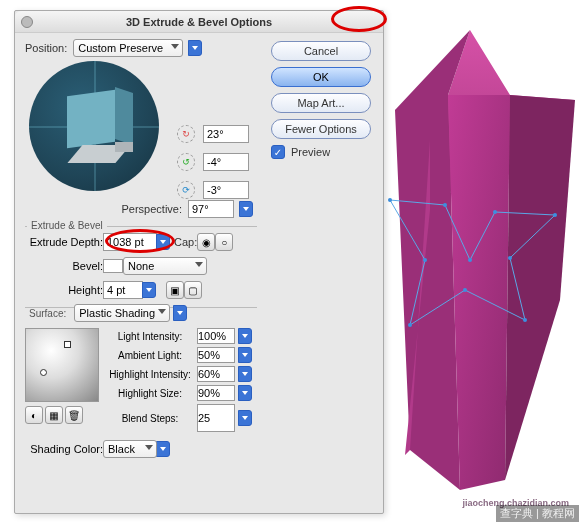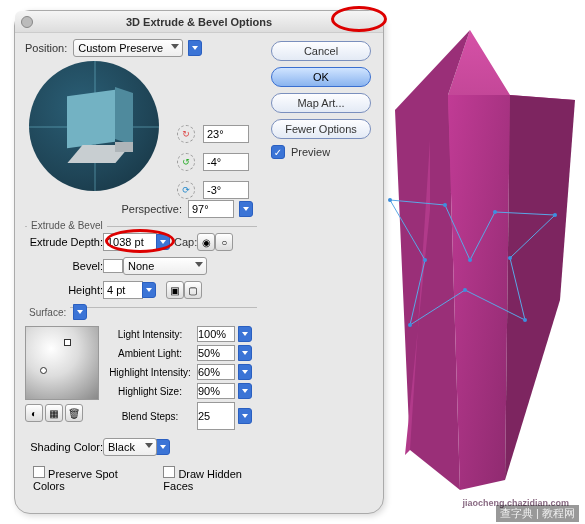--- a/index.html
+++ b/index.html
@@ -1,18 +1,18 @@
 <!DOCTYPE html>
 <html><head>
 <meta charset="utf-8">
 <style>
 *{box-sizing:border-box;margin:0;padding:0;font-family:Arial,Helvetica,sans-serif;font-size:11px;}
 body{width:585px;height:524px;background:#fff;position:relative;overflow:hidden;}
 .canvas{position:absolute;left:0;top:0;width:585px;height:524px;}
-.dialog{position:absolute;left:14px;top:10px;width:370px;height:504px;background:#e8e8e8;border:1px solid #aaa;border-radius:16px;box-shadow:2px 2px 6px rgba(0,0,0,.15);}
+.dialog{position:absolute;left:14px;top:10px;width:370px;height:504px;background:#e8e8e8;border:1px solid #aaa;border-radius:2px;box-shadow:2px 2px 6px rgba(0,0,0,.15);}
 .titlebar{height:22px;line-height:22px;text-align:center;font-weight:bold;color:#333;border-bottom:1px solid #ccc;background:linear-gradient(#f5f5f5,#ddd);border-radius:6px 6px 0 0;}
 .closebtn{position:absolute;left:6px;top:5px;width:12px;height:12px;border-radius:50%;background:#bbb;border:1px solid #888;}
 .content{display:flex;}
 .leftcol{width:250px;padding:6px 8px 8px 10px;}
 .rightcol{width:110px;padding:8px 6px;}
 .btn{display:block;width:100px;height:20px;margin-bottom:6px;background:linear-gradient(#fdfdff,#e3eaf5);border:1px solid #7a8fbd;border-radius:10px;font-size:11px;color:#333;text-align:center;line-height:18px;cursor:pointer;}
 .btn.ok{background:linear-gradient(#d0e4ff,#8ab4ef);border-color:#3a6fd0;color:#000;}
 .preview{margin-top:6px;display:flex;align-items:center;gap:6px;color:#333;}
 .chk{width:14px;height:14px;background:#3b74d6;border:1px solid #2a5fc0;border-radius:3px;display:inline-flex;align-items:center;justify-content:center;color:#fff;font-size:10px;}
 .rowlabel{font-size:11px;color:#333;}
@@ -172,20 +172,23 @@
           <span class="dropdown-arrow"></span>
           <span style="width:10px"></span>
           <span class="tinybtn">▣</span>
           <span class="tinybtn">▢</span>
         </div>
       </div>
 
       <div class="section">
         <div class="surf-row" style="margin-top:-10px;margin-bottom:6px;">
           <span class="section-label" style="position:static;">Surface:</span>
+          <div class="dropdown" style="width:96px">
+              <span>Plastic Shading</span>
+            </div>
           <span class="dropdown-arrow"></span>
         </div>
         <div class="light-section">
           <div>
             <div class="lightball">
               <span class="lightpt" style="left:38px;top:12px"></span>
               <span class="lightpt" style="left:14px;top:40px;border-radius:50%"></span>
             </div>
             <div class="lightctrl">
               <span class="tinybtn">◐</span>
@@ -220,24 +223,20 @@
               <span class="dropdown-arrow"></span>
               </div>
           </div>
         </div>
         <div class="eb-row" style="margin-top:8px">
           <span class="lbl">Shading Color:</span>
           <div class="dropdown" style="width:54px">
               <span>Black</span>
             </div>
           <span class="dropdown-arrow"></span>
-        </div>
-        <div class="bottom-chks">
-          <label><span class="chk2"></span> <span>Preserve Spot Colors</span></label>
-          <label><span class="chk2"></span> <span>Draw Hidden Faces</span></label>
         </div>
       </div>
     </div>
 
     <div class="rightcol">
       <button class="btn">Cancel</button>
       <button class="btn ok">OK</button>
       <button class="btn">Map Art...</button>
       <button class="btn">Fewer Options</button>
       <div class="preview">

